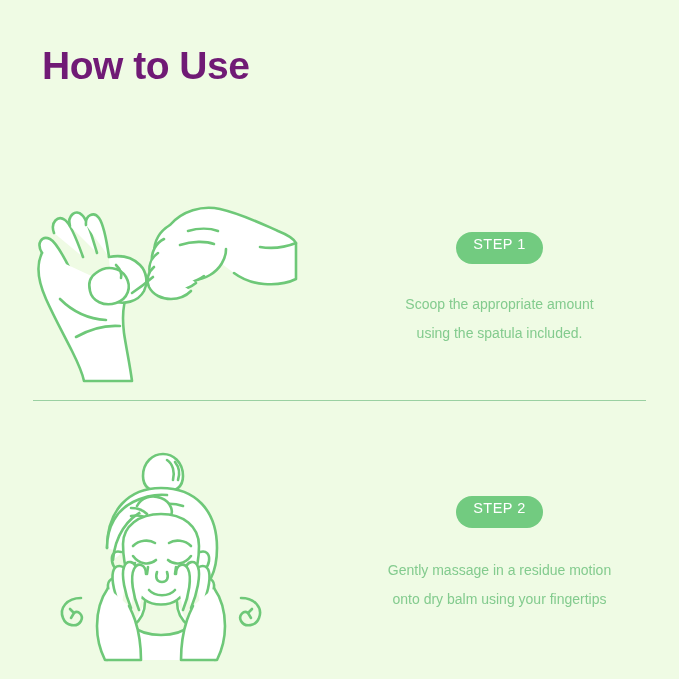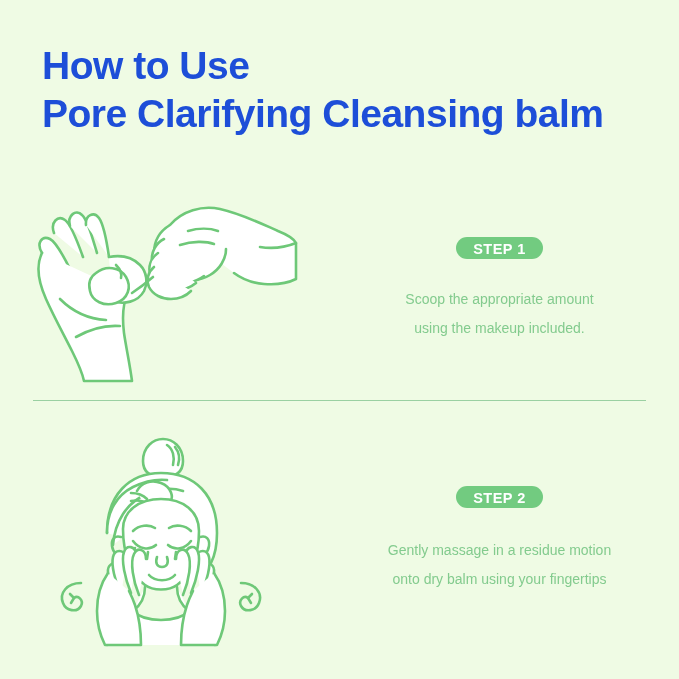--- a/index.html
+++ b/index.html
@@ -23,39 +23,39 @@
   }
 
   
   .heading {
     position: absolute;
     left: 42px;
     top: 42px;
     width: 600px;
   }
   .heading .line {
-    color: #1d4ed8;
+    color: #701a75;
     font-weight: 700;
     font-size: 39px;
     line-height: 48px;
     letter-spacing: -0.5px;
     white-space: nowrap;
   }
 
   
   .step {
     position: absolute;
     left: 0;
     width: 679px;
     display: flex;
     flex-direction: row;
     align-items: center;
   }
   #step-1 { top: 190px; height: 200px; }
-  #step-2 { top: 425px; height: 230px; }
+  #step-2 { top: 440px; height: 230px; }
 
   .illus {
     width: 320px;
     display: flex;
     align-items: center;
     justify-content: center;
   }
   #step-1 .illus { height: 190px; }
   #step-2 .illus { height: 225px; }
 
@@ -65,23 +65,23 @@
     flex-direction: column;
     align-items: center;
     justify-content: flex-start;
   }
 
   .badge {
     display: inline-block;
     background: #72cb80;
     color: #ffffff;
     font-size: 14.5px;
-    font-weight: 700;
+    font-weight: 400;
     letter-spacing: 0.5px;
-    padding: 5px 17px 2px 17px;
+    padding: 5px 17px 12px 17px;
     border-radius: 20px;
     line-height: 1;
   }
   #step-1 .badge { margin-bottom: 26px; }
   #step-2 .badge { margin-bottom: 28px; }
 
   .desc {
     color: #83cb8e;
     font-size: 14px;
     line-height: 29px;
@@ -101,21 +101,20 @@
 
   svg { display: block; }
 </style>
 </head>
 <body>
 
 <div class="page">
 
   <div class="heading">
     <div class="line">How to Use</div>
-    <div class="line">Pore Clarifying Cleansing balm</div>
   </div>
 
   <div class="step" id="step-1">
 
     <div class="illus">
       <svg width="280" height="190" viewBox="0 0 280 190" fill="none">
         <g stroke="#6ec878" stroke-width="2.6" stroke-linecap="round" stroke-linejoin="round" fill="#ffffff">
 
           <path d="M22 58 C16 48 22 40 30 44 C36 47 44 62 50 74"></path>
           <path d="M34 38 C30 27 38 20 45 25 C51 29 58 48 63 62"></path>
@@ -152,21 +151,21 @@
 
           <path d="M133 82 C126 88 118 94 112 98" fill="none"></path>
         </g>
       </svg>
     </div>
 
     <div class="step-body">
       <span class="badge">STEP 1</span>
       <div class="desc">
         <div>Scoop the appropriate amount</div>
-        <div>using the makeup included.</div>
+        <div>using the spatula included.</div>
       </div>
     </div>
   </div>
 
   <div class="divider"></div>
 
   <div class="step" id="step-2">
 
     <div class="illus">
       <svg width="230" height="215" viewBox="0 0 230 215" fill="none">

